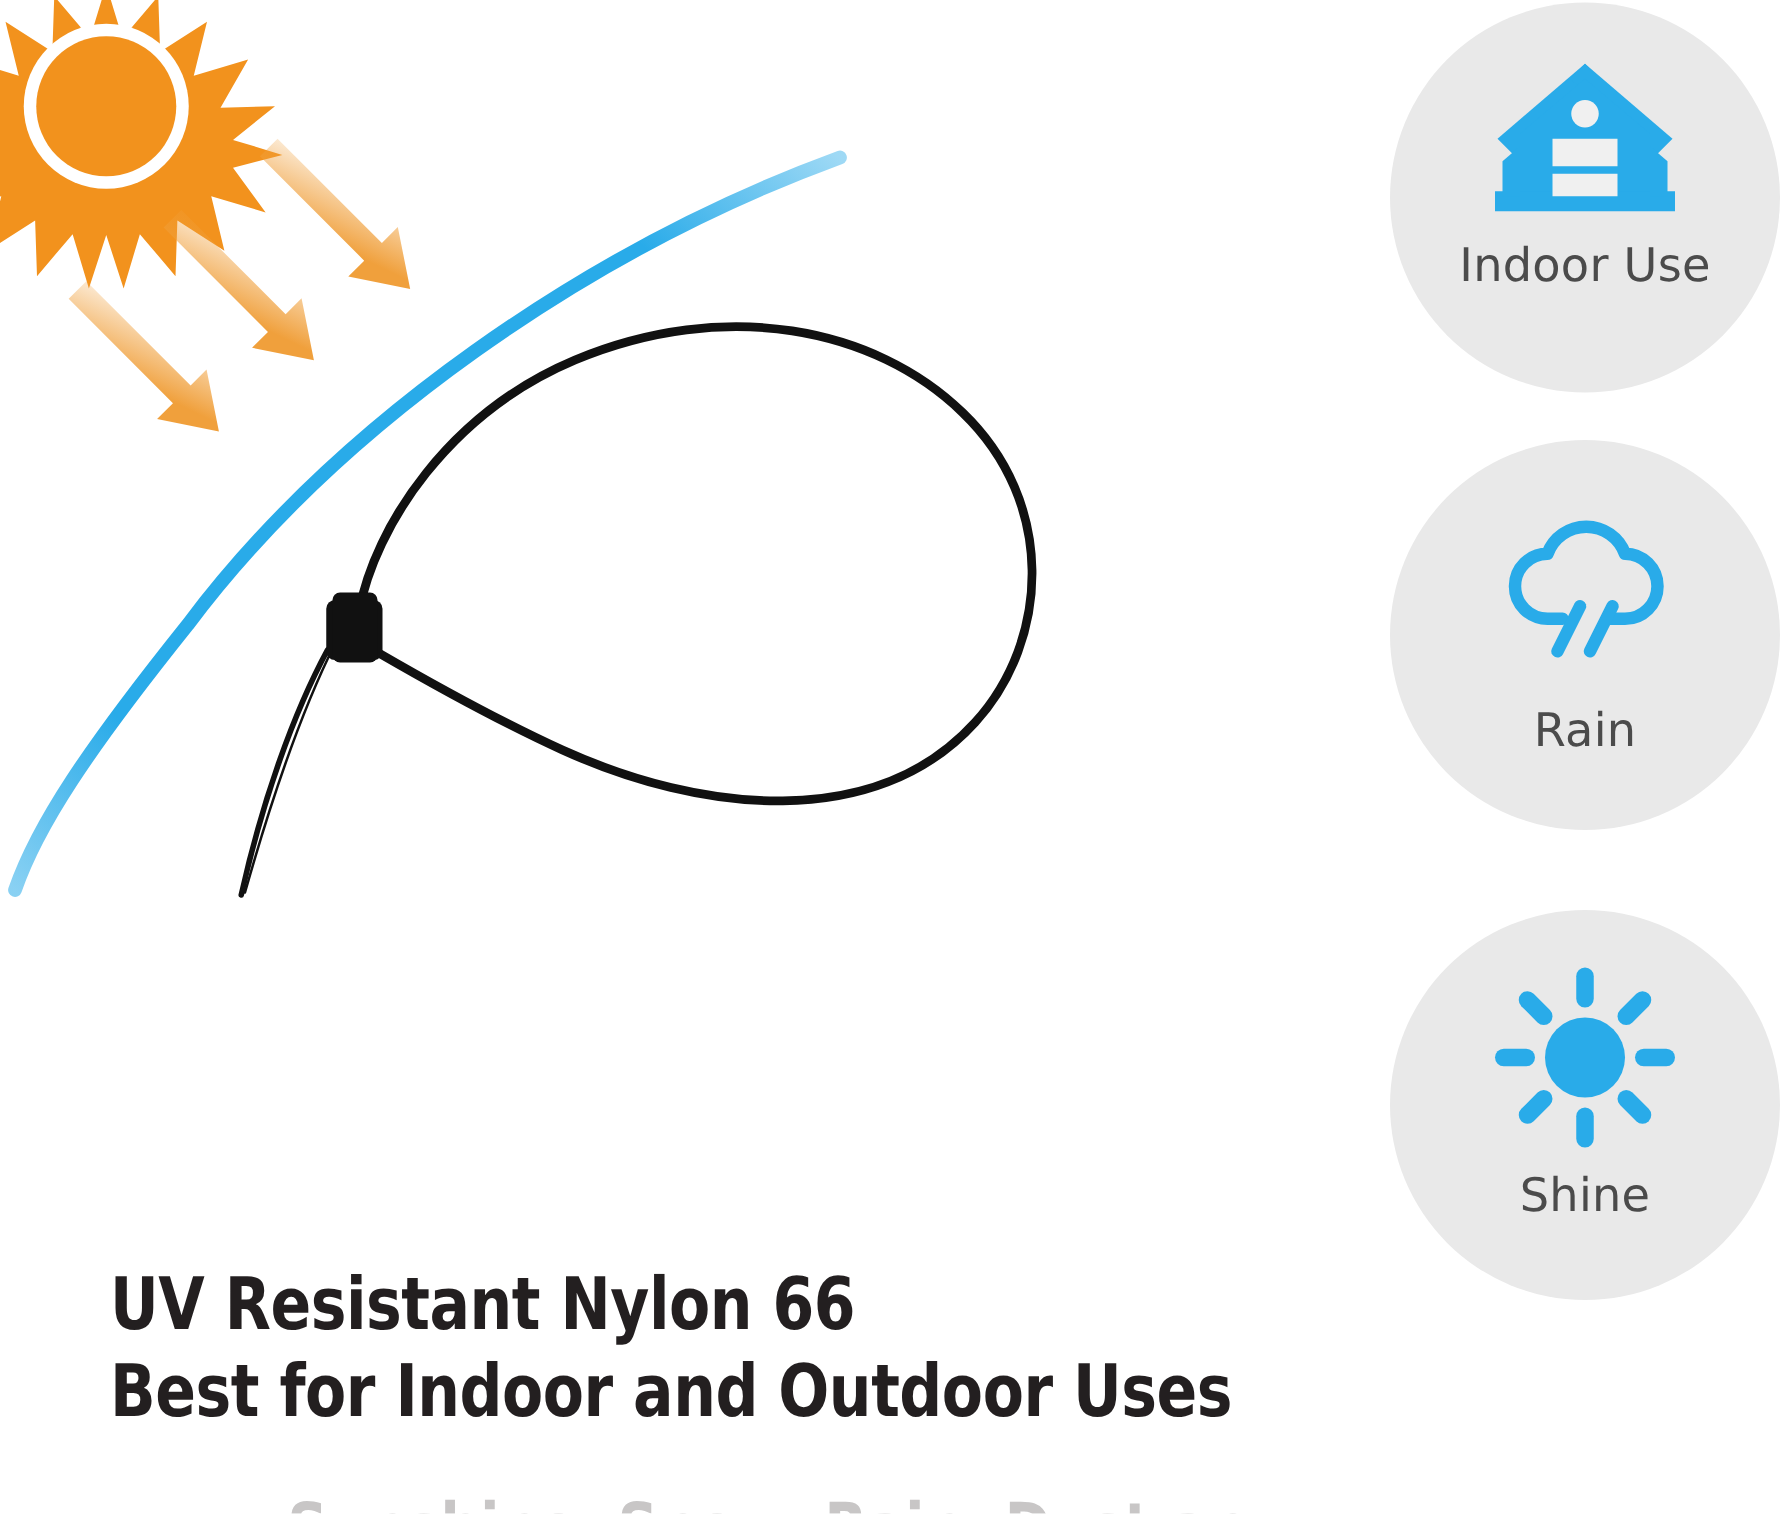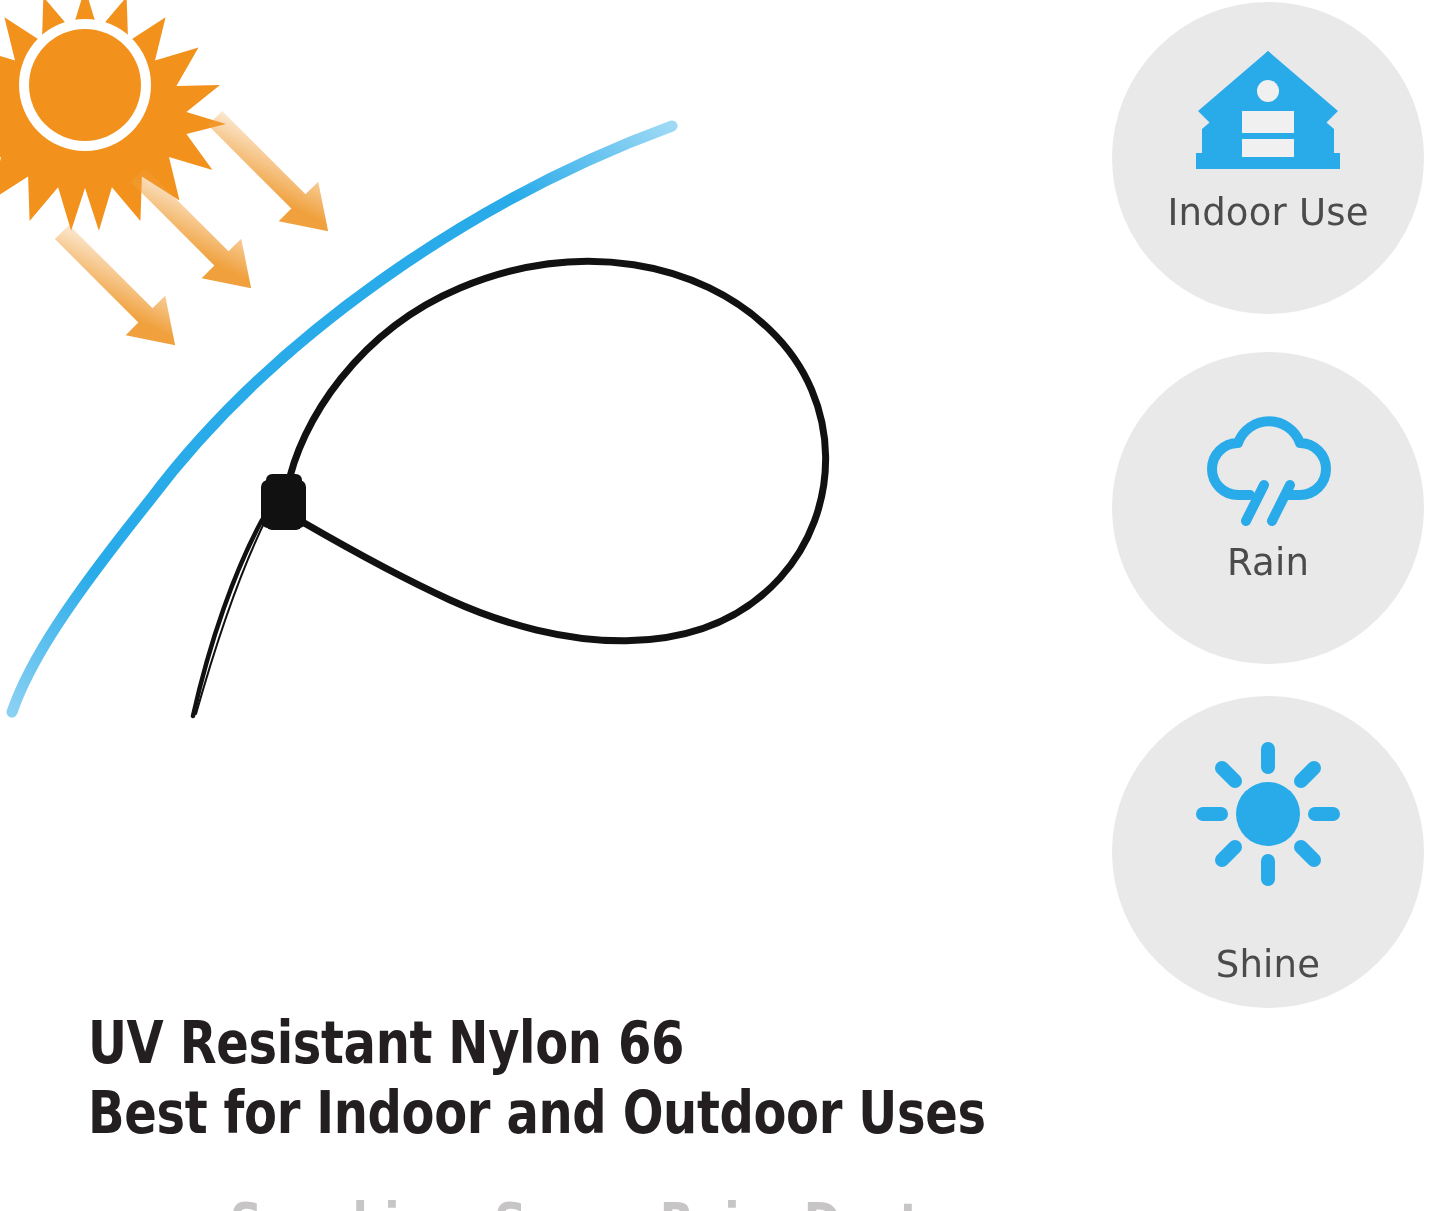--- a/index.html
+++ b/index.html
@@ -41,21 +41,21 @@
     height: 312px;
     border-radius: 50%;
     background: #e9e9e9;
     display: flex;
     flex-direction: column;
     align-items: center;
     justify-content: flex-start;
   }
   .badge-0 { top: 2px; }
   .badge-1 { top: 352px; }
-  .badge-2 { top: 696px; gap: 40px; }
+  .badge-2 { top: 728px; }
 
   .badge-icon {
     margin-top: 34px;
     width: 160px;
     height: 150px;
     display: flex;
     align-items: center;
     justify-content: center;
   }
   .badge-1 .badge-icon { margin-top: 48px; height: 136px; }
@@ -64,21 +64,21 @@
   .badge-label {
     margin-top: 8px;
     font-size: 37px;
     color: #4b4b4b;
     letter-spacing: 0.2px;
     font-family: "DejaVu Sans", sans-serif;
     font-weight: 400;
     line-height: 1;
     white-space: nowrap;
   }
-  .badge-1 .badge-label { margin-top: 8px; }
+  .badge-1 .badge-label { margin-top: 30px; }
   .badge-2 .badge-label { margin-top: 22px; }
 
   
   #headline {
     position: absolute;
     left: 88px;
     top: 1008px;
     width: 1000px;
   }
   .headline-line {

